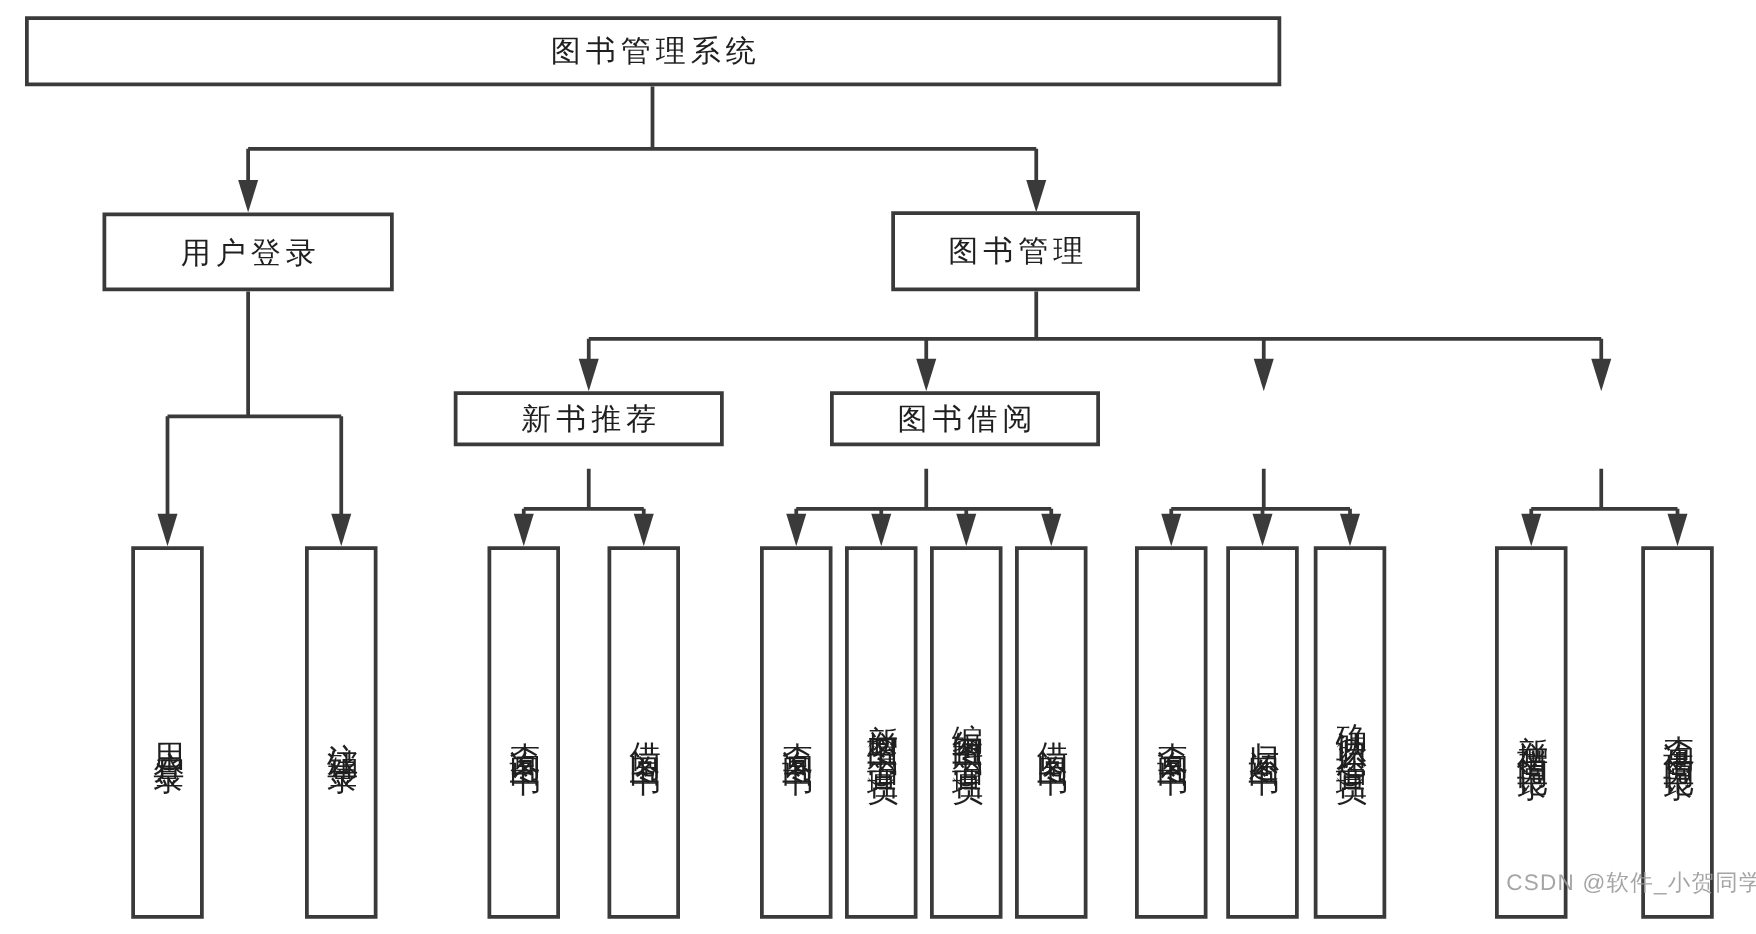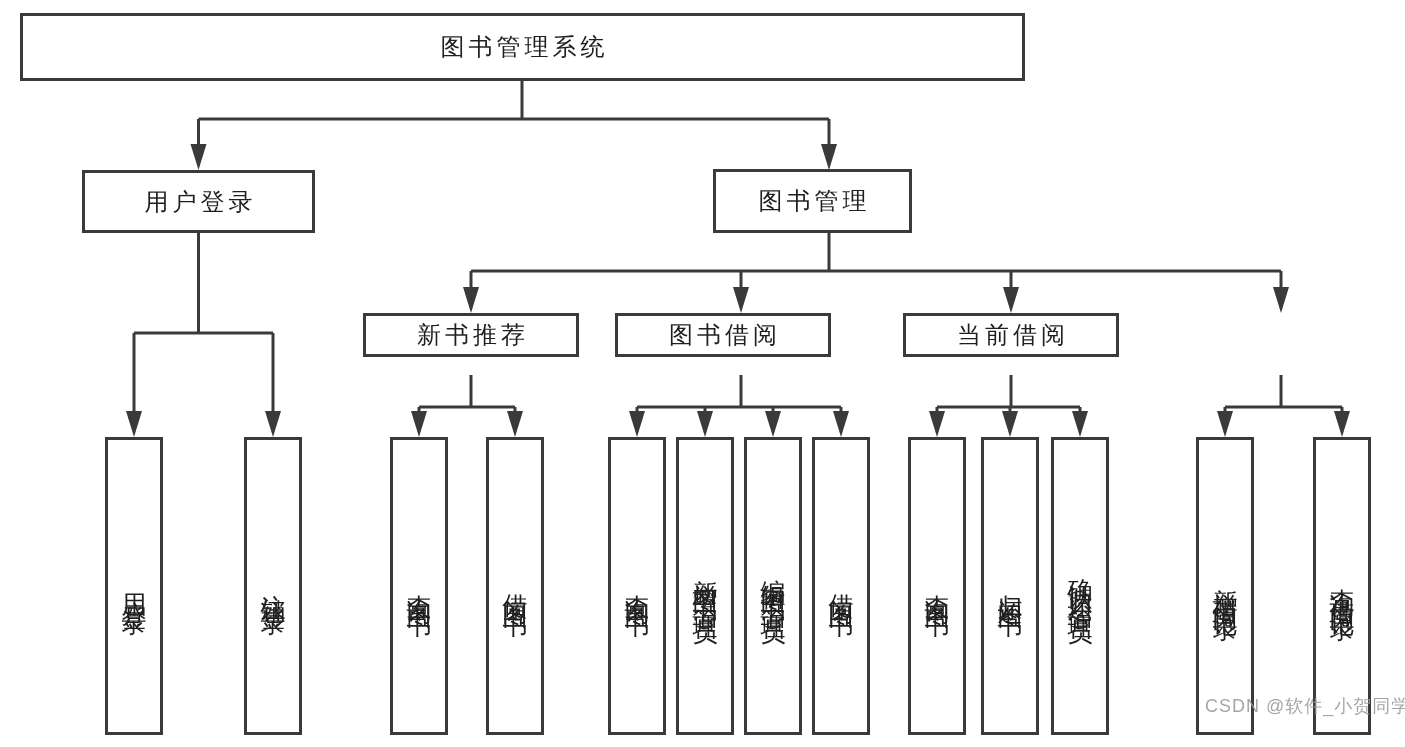--- a/index.html
+++ b/index.html
@@ -36,21 +36,21 @@
     align-items: center;
     justify-content: center;
     color: var(--text);
   }
   .hlabel {
     font-size: 24px;
     letter-spacing: 4px;
     white-space: nowrap;
     transform: translateX(2px); 
   }
-  .root  { left: 20px;  top: 13px;  width: 1005px; height: 68px; }
+  .root  { left: 20px;  top: 13px;  width: 1005px; height: 56px; }
   .lvl2a { left: 82px;  top: 170px; width: 233px;  height: 63px; }
   .lvl2b { left: 713px; top: 169px; width: 199px;  height: 64px; }
   .lvl3  { top: 313px;  width: 216px; height: 44px; }
   .leaf  { top: 437px;  width: 58px;  height: 298px; }
   .vlabel {
     writing-mode: vertical-rl;
     text-orientation: mixed;
     font-size: 25px;
     line-height: 1;
     letter-spacing: 6px;
@@ -132,25 +132,22 @@
   <div class="box lvl2a">
     <span class="hlabel">用户登录</span>
   </div>
   <div class="box lvl2b">
     <span class="hlabel">图书管理</span>
   </div>
 
   <div class="box lvl3" style="left:363px">
     <span class="hlabel">新书推荐</span>
   </div>
-  <div class="box lvl3" style="left:615px">
+  <div class="box lvl3" style="left:664px">
     <span class="hlabel">图书借阅</span>
-  </div>
-  <div class="box lvl3" style="left:903px">
-    <span class="hlabel">当前借阅</span>
   </div>
 
   <div class="box leaf" style="left:105px">
     <span class="vlabel">用户登录</span>
   </div>
   <div class="box leaf" style="left:244px">
     <span class="vlabel">注销登录</span>
   </div>
 
   <div class="box leaf" style="left:390px">

